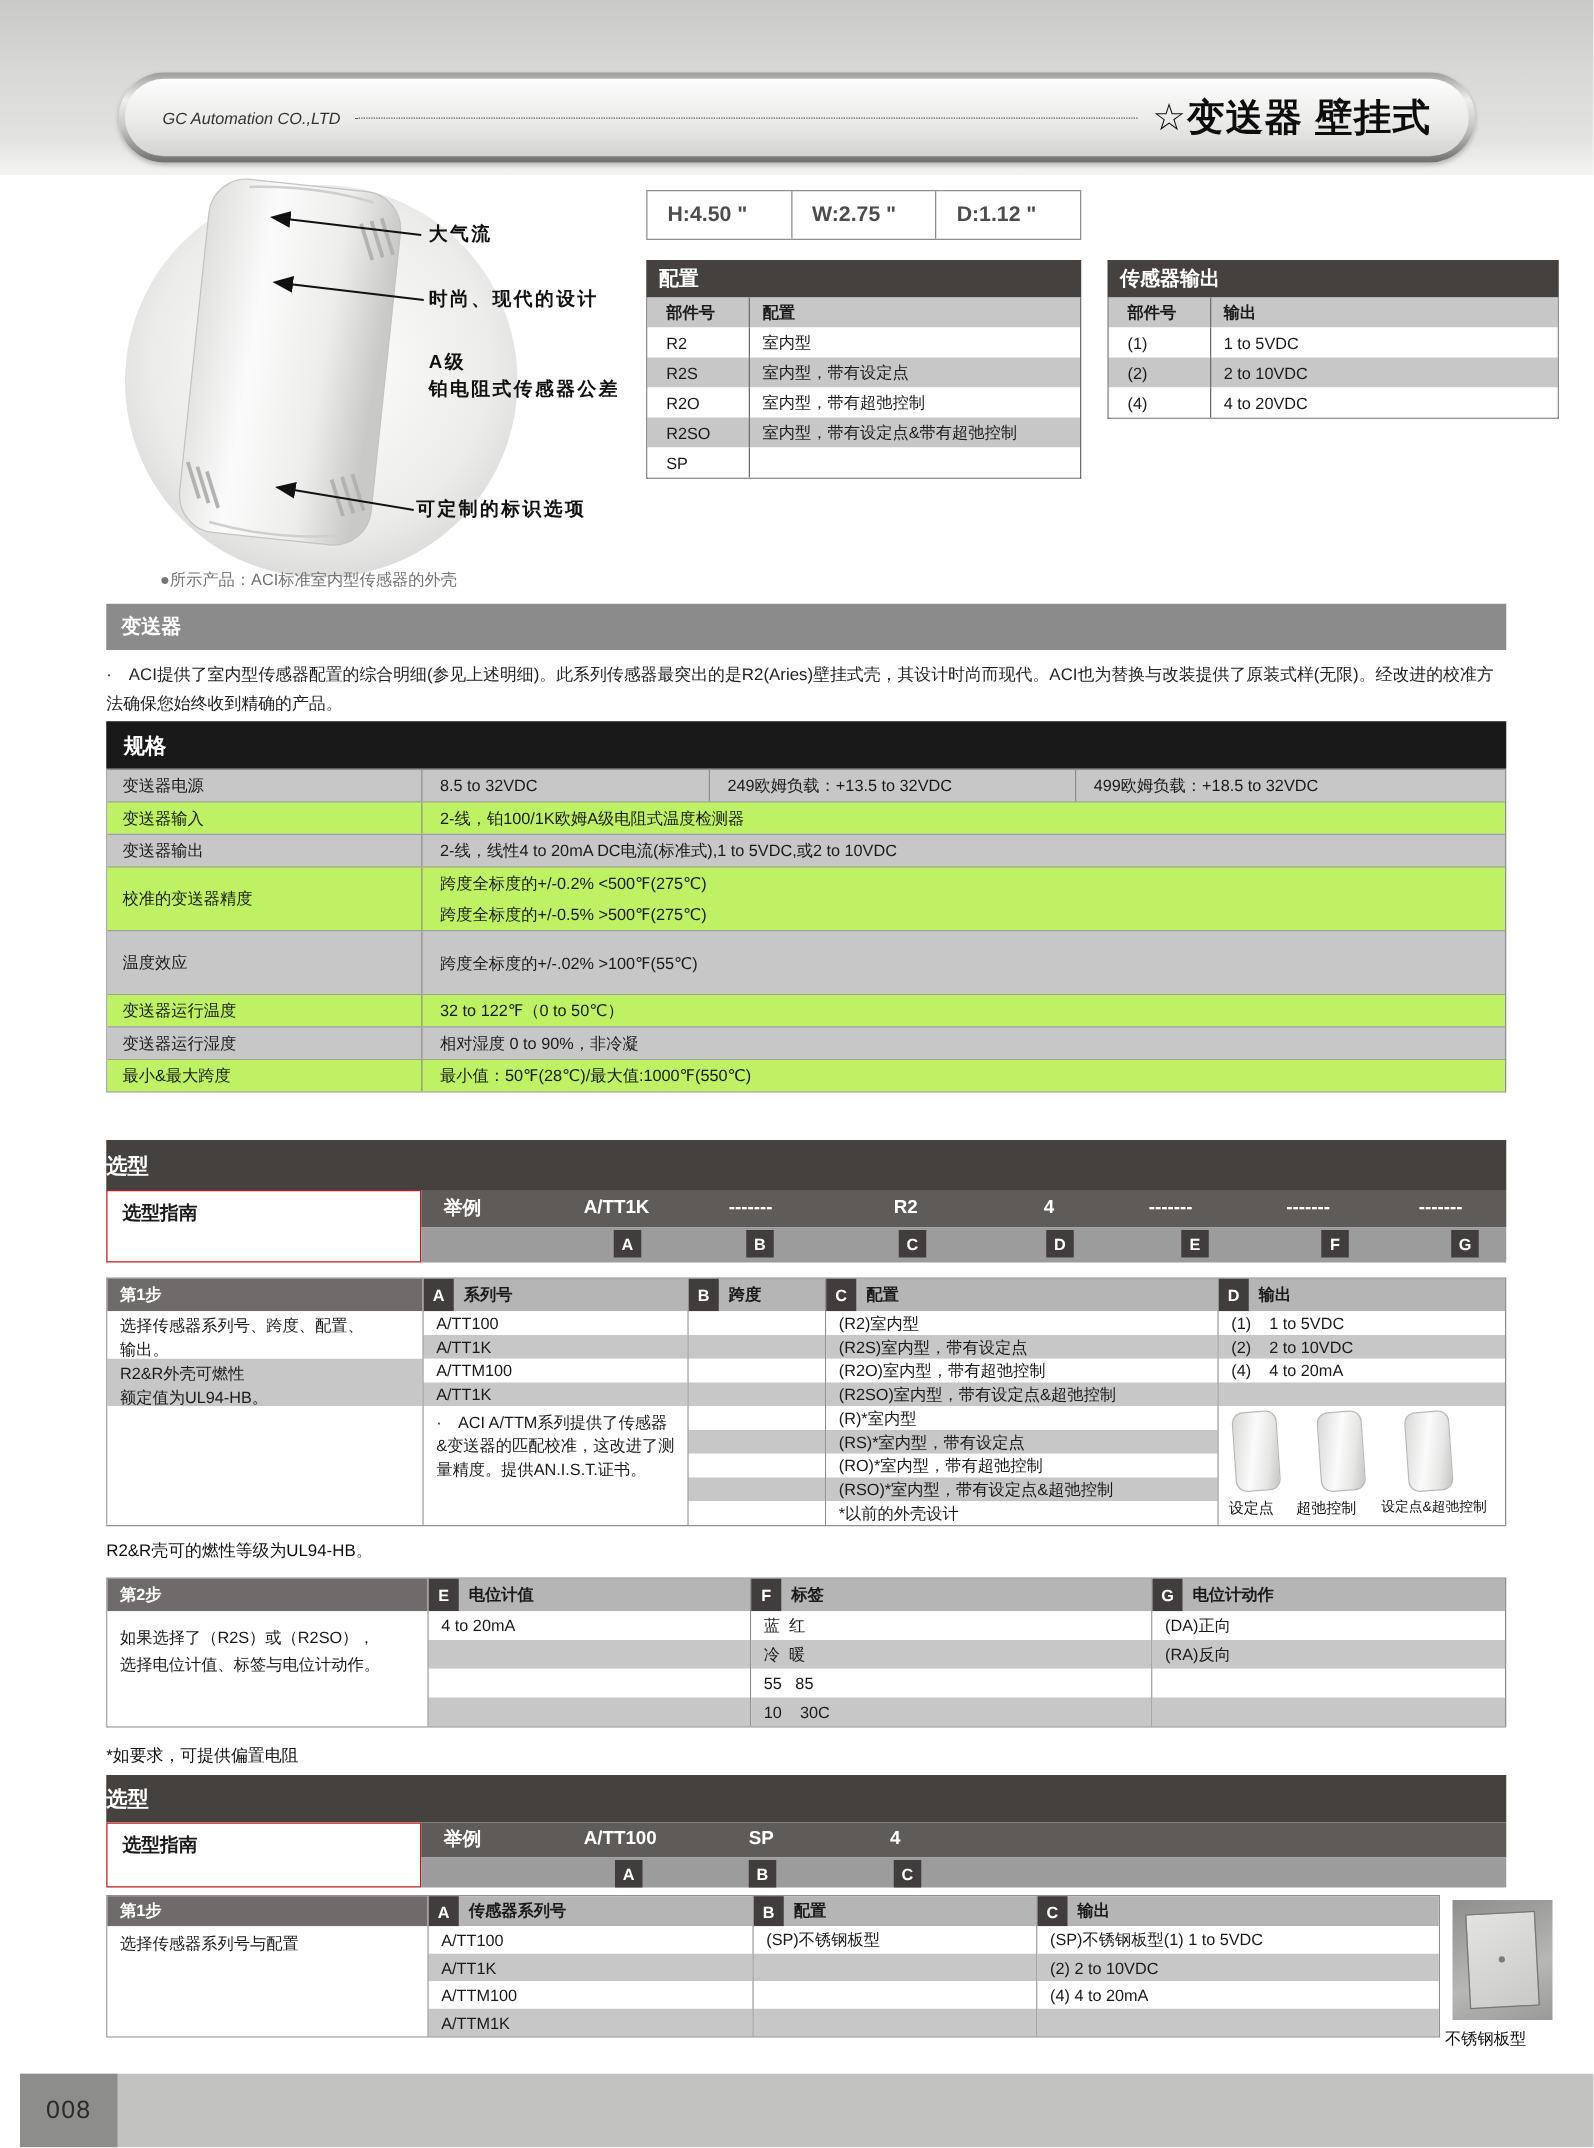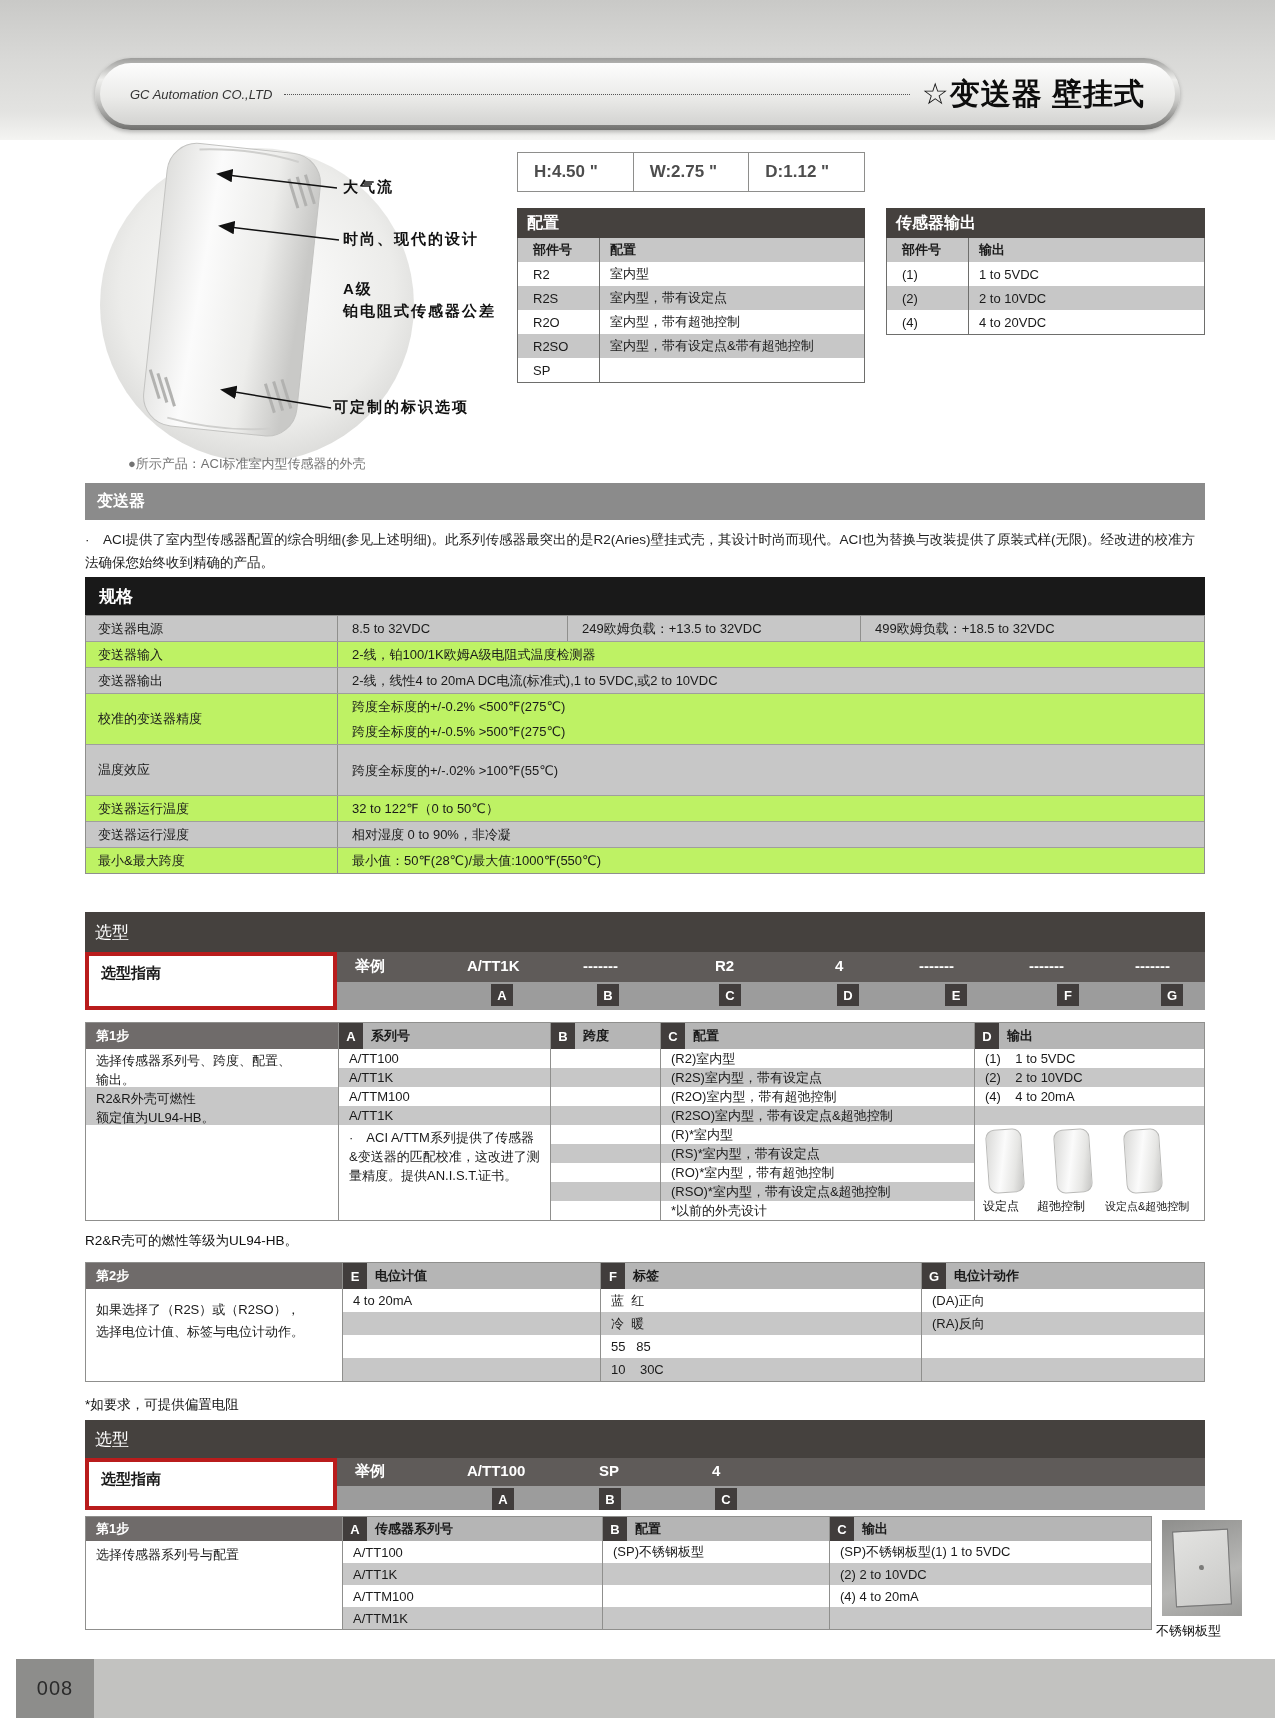--- a/index.html
+++ b/index.html
@@ -40,41 +40,41 @@
   .ptable .prow.g{background:#c7c7c7;}
   .ptable .pc1{width:82px;display:flex;align-items:center;padding-left:15px;border-right:1px solid #6e6e6c;box-sizing:border-box;}
   .ptable .pc2{flex:1;display:flex;align-items:center;padding-left:10px;}
   .ptable .pbody{border:1px solid #6e6e6c;border-top:none;}
 
   
   .bar-mid{position:absolute;background:#8b8b8b;color:#fff;font-weight:bold;font-size:16px;
         display:flex;align-items:center;padding-left:12px;box-sizing:border-box;}
   .bar-black{position:absolute;background:#191919;color:#fff;font-weight:bold;font-size:17px;
         display:flex;align-items:center;padding-left:14px;box-sizing:border-box;}
-  .bar-dark{position:absolute;background:#45413e;color:#fff;font-weight:normal;font-size:17px;
-        display:flex;align-items:center;padding-left:10px;box-sizing:border-box;}
+  .bar-dark{position:absolute;background:#45413e;color:#fff;font-weight:bold;font-size:17px;
+        display:flex;align-items:center;padding-left:0;box-sizing:border-box;}
 
   .para{position:absolute;left:85px;top:528px;width:1120px;font-size:13.5px;line-height:23px;color:#222;}
 
   
   .spec{position:absolute;left:85px;top:615px;width:1120px;border:1px solid #8f8f8d;box-sizing:border-box;}
   .sp-row{display:flex;}
   .sp-row + .sp-row{border-top:1px solid #9f9f9d;}
   .sp-row.g{background:#c7c7c7;}
   .sp-row.w{background:#bef264;justify-content:space-between;}
   .sp-label{width:252px;display:flex;align-items:center;padding-left:12px;font-size:13px;
         border-right:1px solid #8f8f8d;box-sizing:border-box;}
   .sp-val{flex:1;display:flex;align-items:center;padding-left:14px;font-size:13px;}
   .sp-val.b{border-right:1px solid #8f8f8d;flex:none;box-sizing:border-box;}
   .sp-multi{flex:1;display:flex;flex-direction:column;justify-content:center;padding-left:14px;font-size:13px;line-height:25px;}
   .h25{height:25px;} .h50{height:50px;}
 
   
   .guide{position:absolute;display:flex;box-sizing:border-box;}
-  .guide-left{width:252px;background:#fff;border:4px solid #b91c1c;box-sizing:border-box;
+  .guide-left{width:252px;background:#fff;border:1px solid #b91c1c;box-sizing:border-box;
         font-weight:bold;font-size:15px;padding:8px 0 0 12px;}
   .guide-right{flex:1;display:flex;flex-direction:column;}
   .gband-dark{position:relative;height:30px;background:#5f5b59;}
   .gband-gray{position:relative;height:26px;background:#9c9c9c;flex:1;}
   .gitem{position:absolute;top:5px;color:#fff;font-weight:bold;font-size:15px;white-space:nowrap;}
   .gletter{position:absolute;top:2px;width:22px;height:22px;background:#413d3c;color:#fff;
         font-weight:bold;font-size:13px;display:flex;align-items:center;justify-content:center;}
 
   
   .steptab{position:absolute;display:flex;border:1px solid #8f8f8d;box-sizing:border-box;}
@@ -199,21 +199,21 @@
         <div class="pc1">R2SO</div>
         <div class="pc2">室内型，带有设定点&amp;带有超弛控制</div>
       </div>
       <div class="prow w">
         <div class="pc1">SP</div>
         <div class="pc2"></div>
       </div>
     </div>
   </div>
 
-  <div class="ptable" style="left:886px;top:208px;width:319px;">
+  <div class="ptable" style="left:886px;top:208px;width:361px;">
     <div class="tbar">传感器输出</div>
     <div class="pbody">
       <div class="prow head">
         <div class="pc1">部件号</div>
         <div class="pc2">输出</div>
       </div>
       <div class="prow w">
         <div class="pc1">(1)</div>
         <div class="pc2">1 to 5VDC</div>
       </div>

